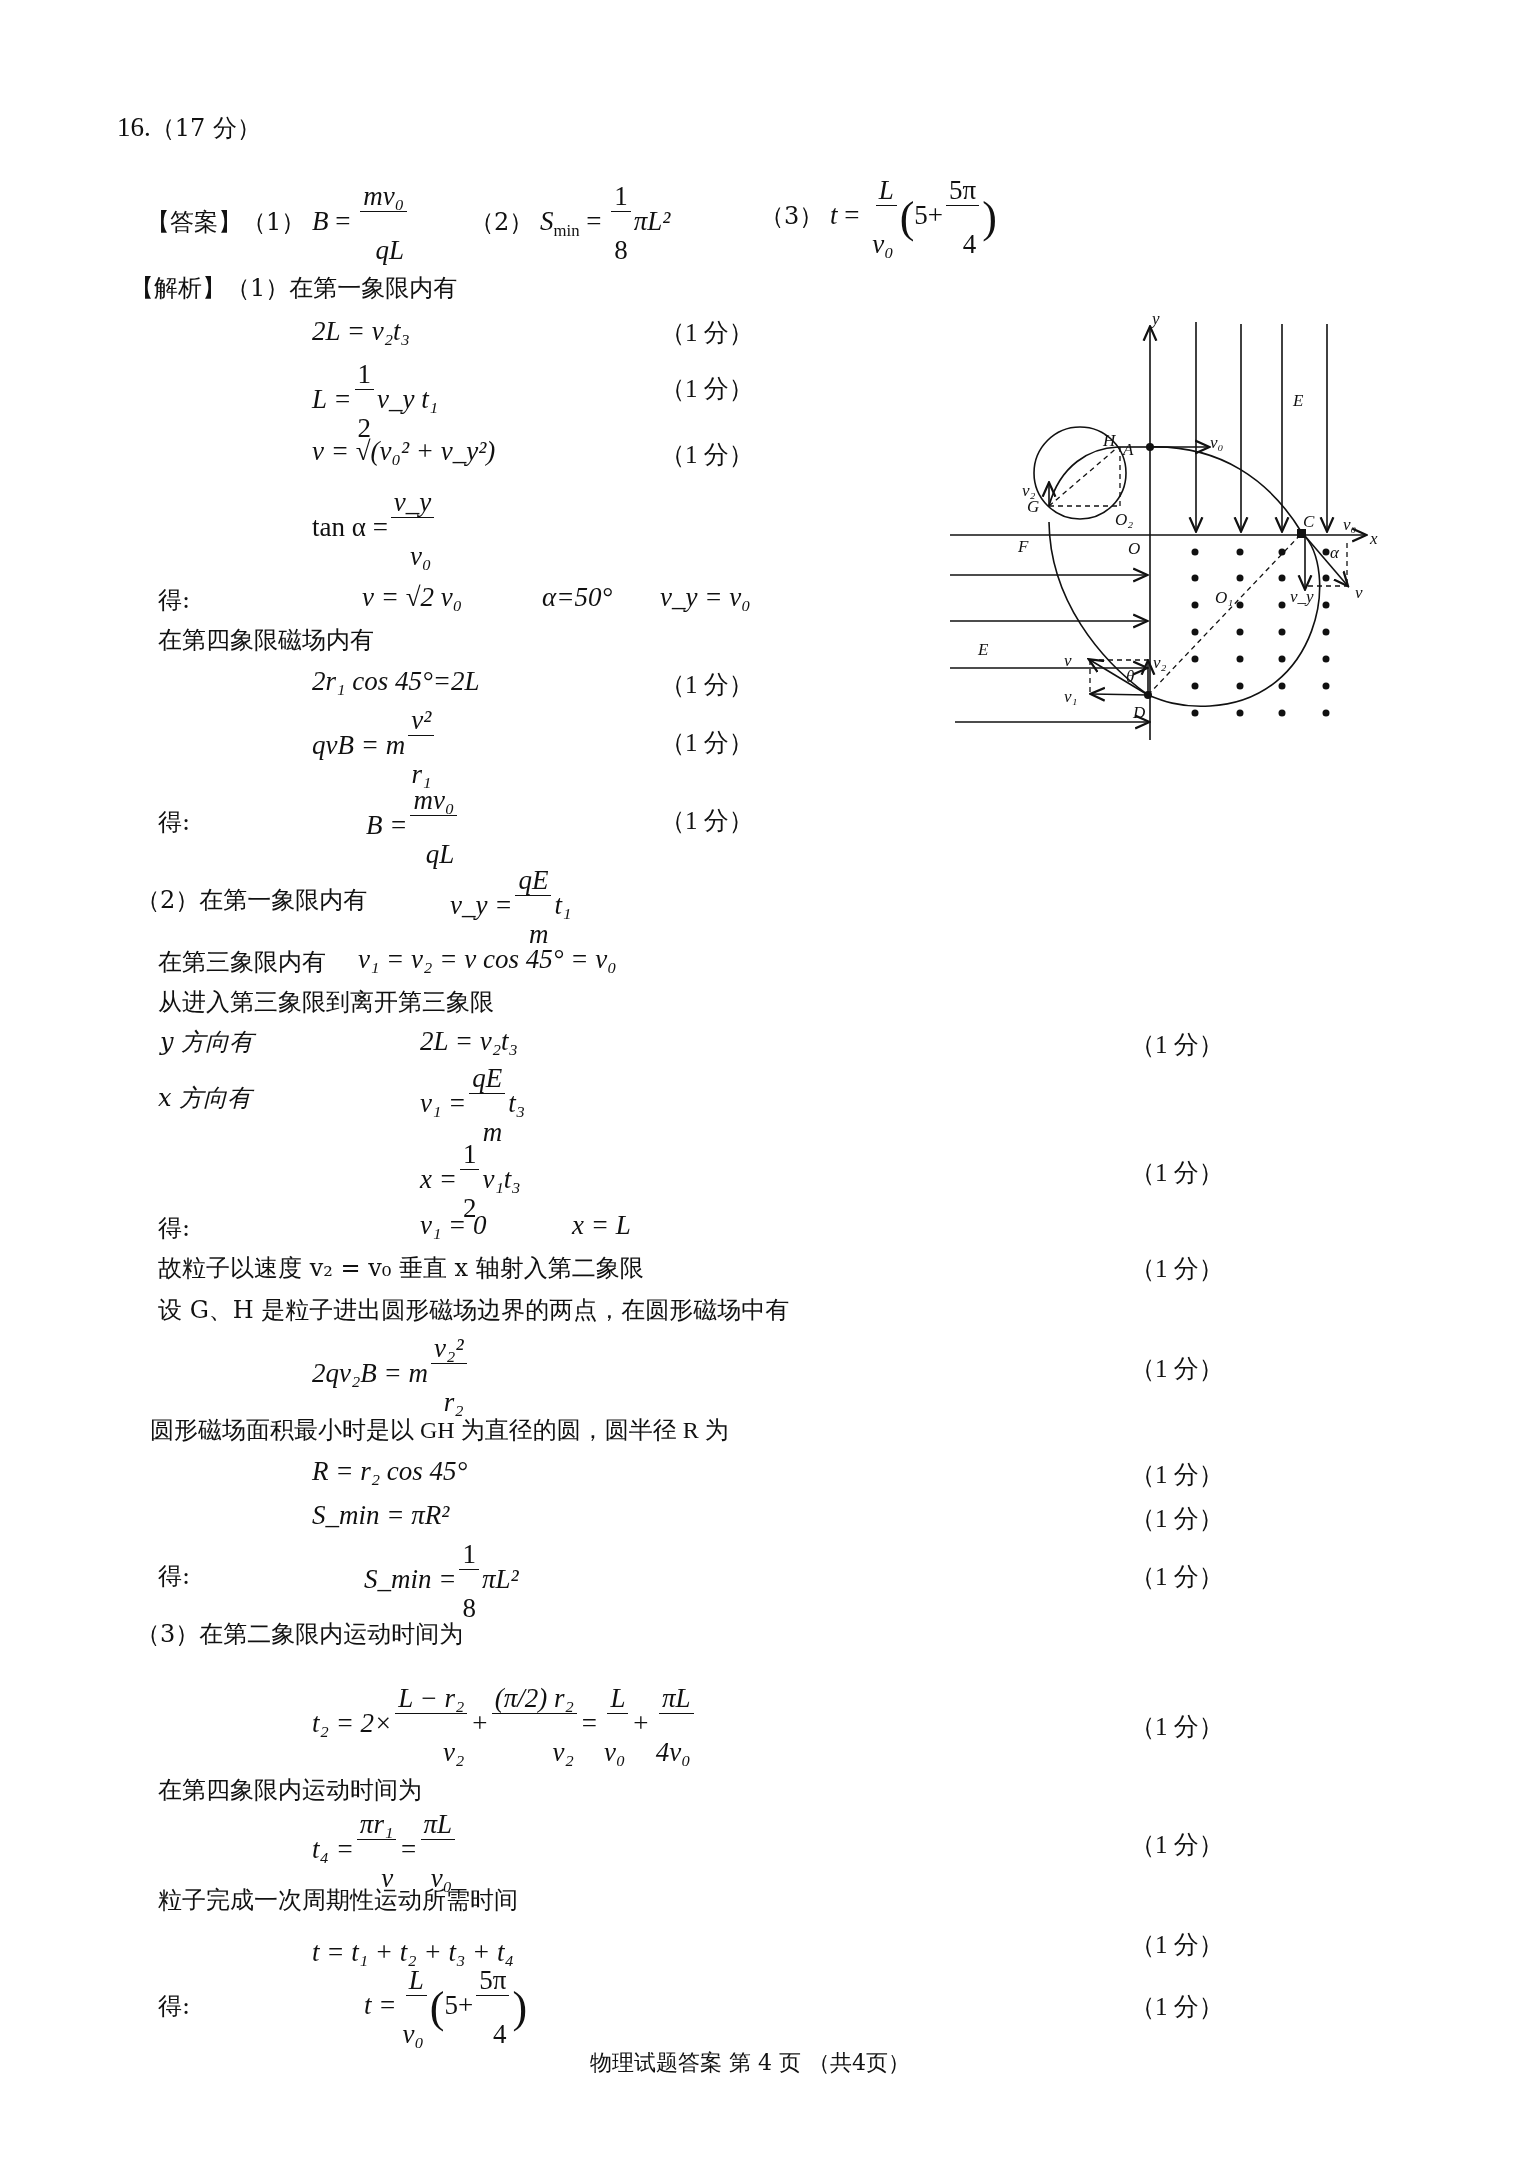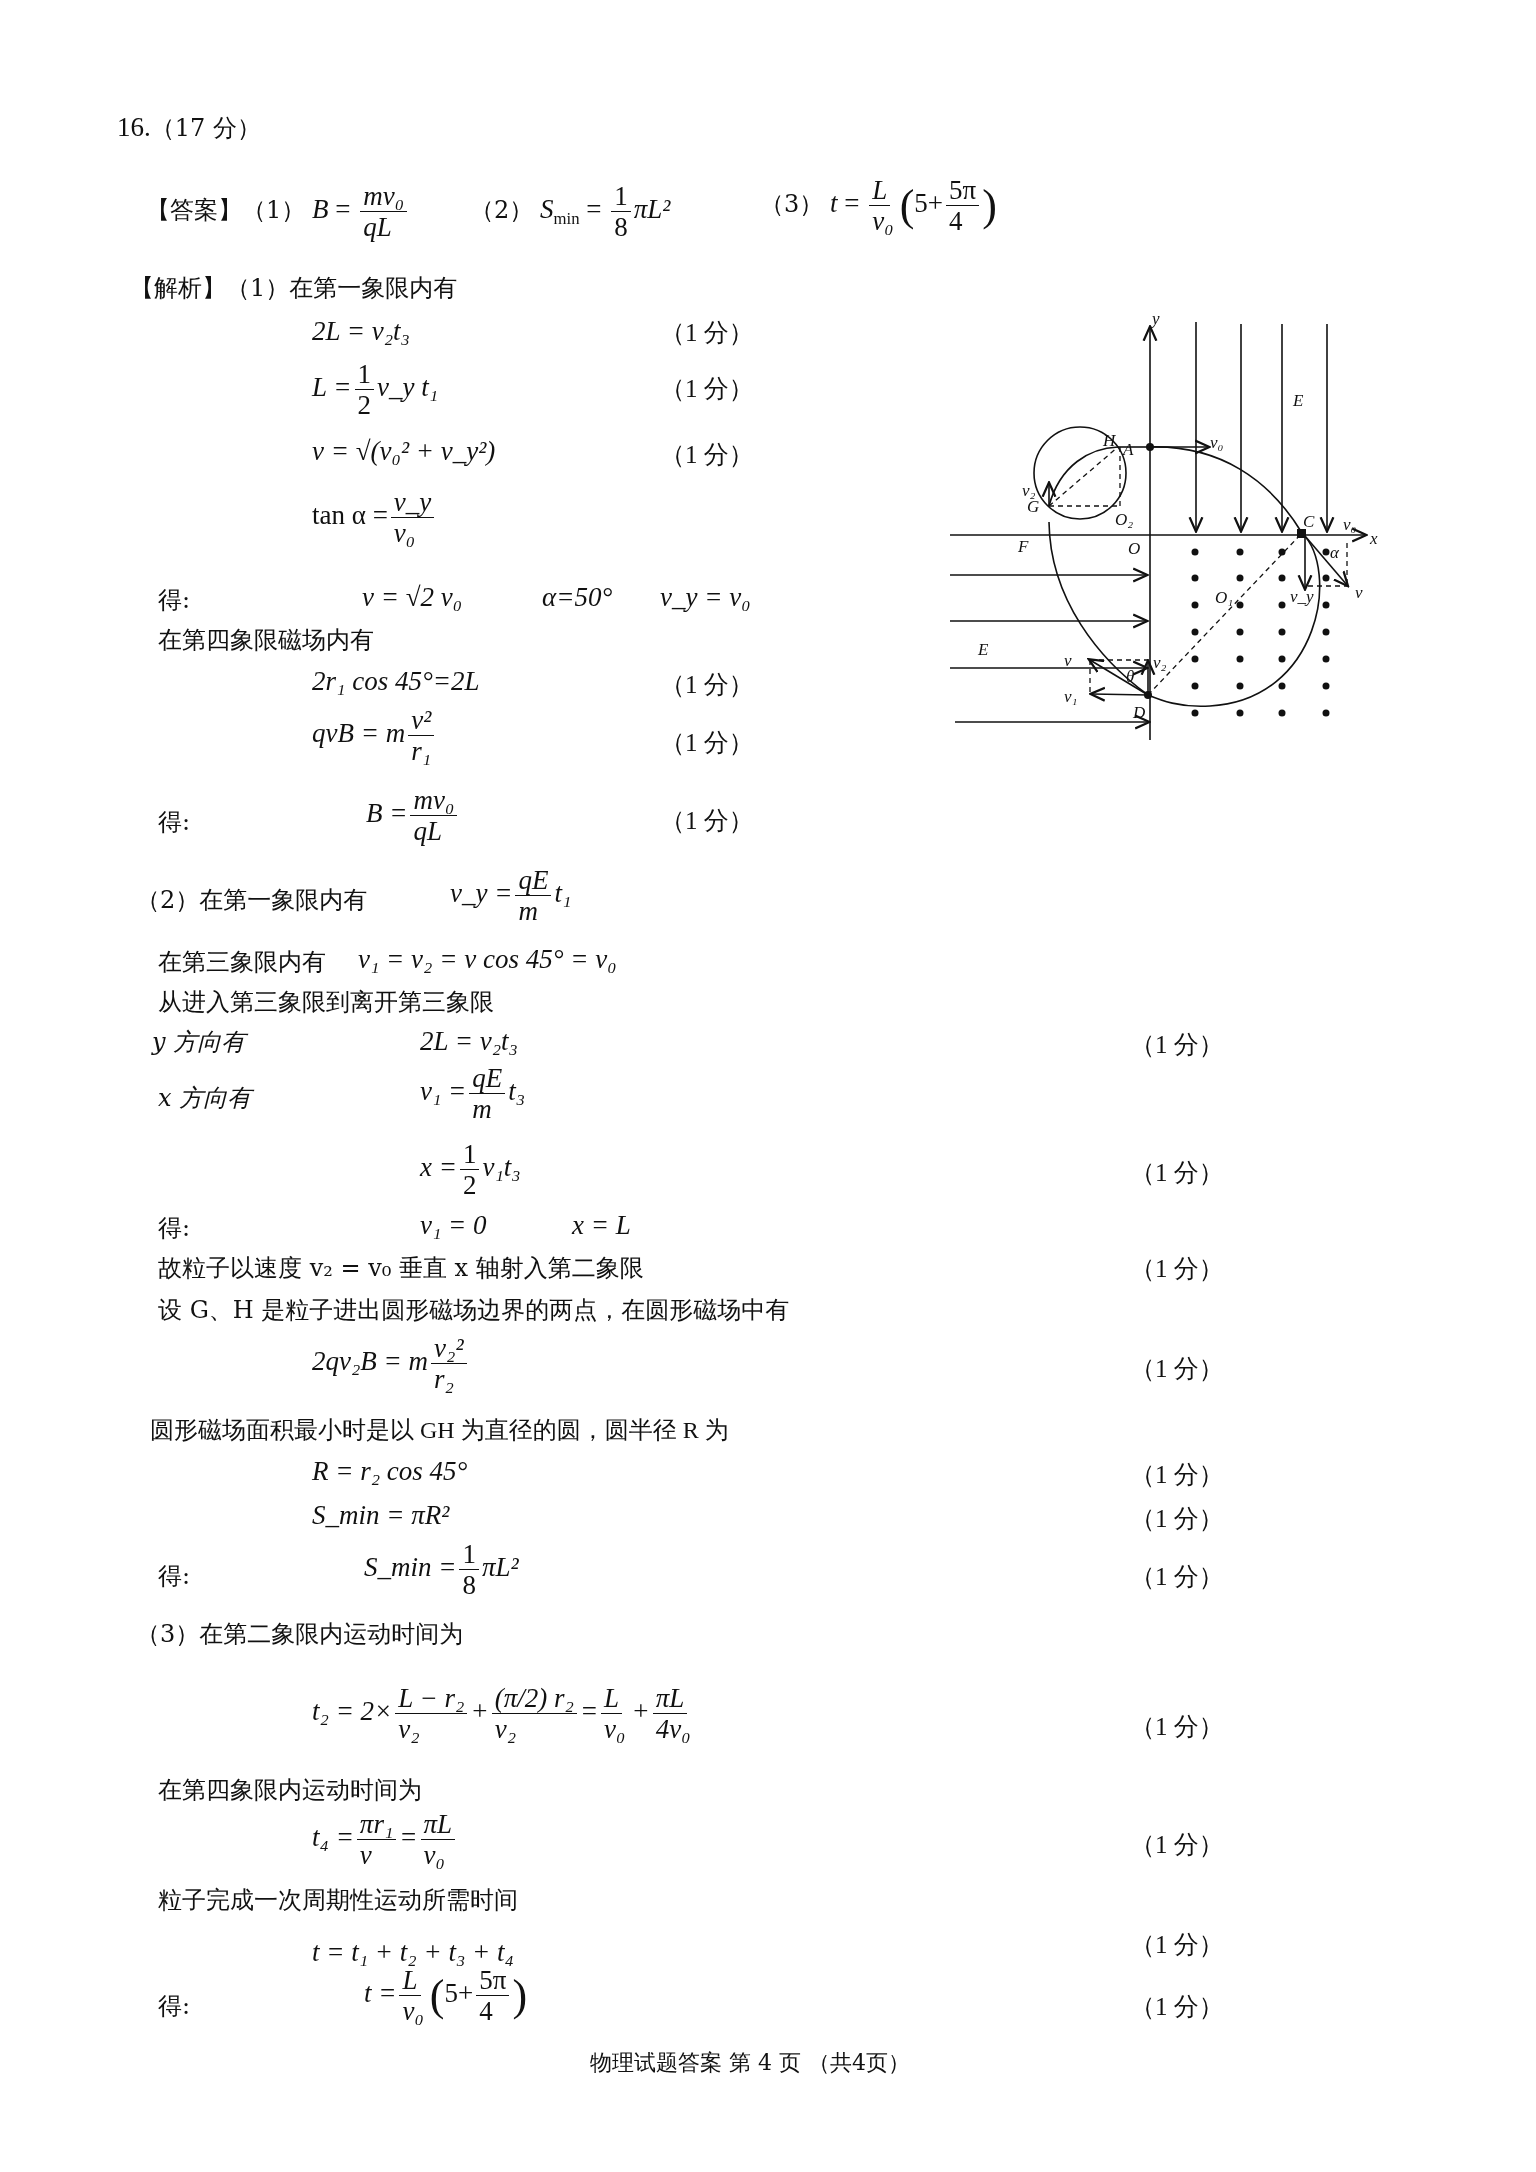--- a/index.html
+++ b/index.html
@@ -3,21 +3,21 @@
 <meta charset="utf-8">
 <style>
   html,body{margin:0;padding:0;background:#fff;}
   body{width:1536px;height:2172px;position:relative;overflow:hidden;color:#111;
        font-family:"DejaVu Serif","Liberation Serif",serif;}
   .abs{position:absolute;white-space:nowrap;}
   .cn{font-family:"DejaVu Serif","Liberation Serif",serif;font-size:24px;}
   .m{font-family:"Liberation Serif","DejaVu Serif",serif;font-size:27px;}
   .i{font-style:italic;}
   .score{font-family:"Liberation Serif","DejaVu Serif",serif;font-size:25px;text-align:center;}
-  .frac{display:inline-flex;flex-direction:column;align-items:flex-start;vertical-align:middle;margin:0 3px;line-height:1.05;}
+  .frac{display:inline-flex;flex-direction:column;align-items:flex-end;vertical-align:middle;margin:0 3px;line-height:1.05;gap:23px;}
   .frac>span:first-child{border-bottom:1.6px solid #111;padding:0 3px 1px;}
   .frac>span:last-child{padding:1px 3px 0;}
   sub,sup{font-size:62%;}
   .paren{font-size:44px;vertical-align:middle;font-weight:200;}
   .title{font-size:27px;}
   .footer{font-size:22px;}
 </style>
 </head>
 <body>
 
@@ -94,21 +94,21 @@
 <div class="abs cn" style="left:136px;top:884px;">（2）在第一象限内有</div>
 <div class="abs m i" style="left:450px;top:866px;"><span>v_y =</span><span class="frac">
       <span>qE</span>
       <span>m</span>
     </span><span>t₁</span></div>
 
 <div class="abs cn" style="left:158px;top:946px;">在第三象限内有</div>
 <div class="abs m i" style="left:358px;top:944px;">v₁ = v₂ = v cos 45° = v₀</div>
 <div class="abs cn" style="left:158px;top:986px;">从进入第三象限到离开第三象限</div>
 
-<div class="abs cn i" style="left:152px;top:1026px;text-align:right;">y 方向有</div>
+<div class="abs cn i" style="left:160px;top:1026px;text-align:right;">y 方向有</div>
 <div class="abs m i" style="left:420px;top:1026px;">2L = v₂t₃</div>
 <div class="abs score" style="left:1130px;top:1028px;">（1 分）</div>
 
 <div class="abs cn i" style="left:158px;top:1082px;">x 方向有</div>
 <div class="abs m i" style="left:420px;top:1064px;"><span>v₁ =</span><span class="frac">
       <span>qE</span>
       <span>m</span>
     </span><span>t₃</span></div>
 
 <div class="abs m i" style="left:420px;top:1140px;"><span>x =</span><span class="frac" style="font-style:normal">

